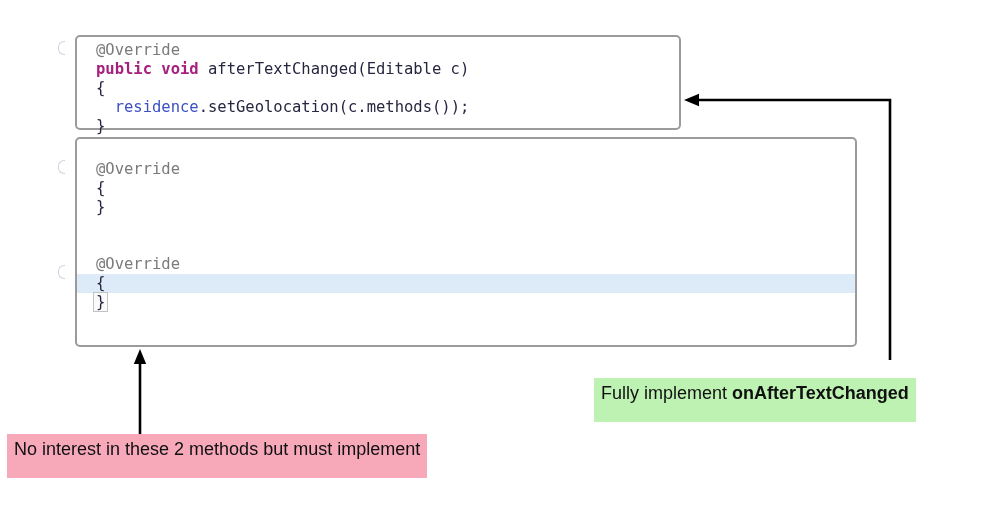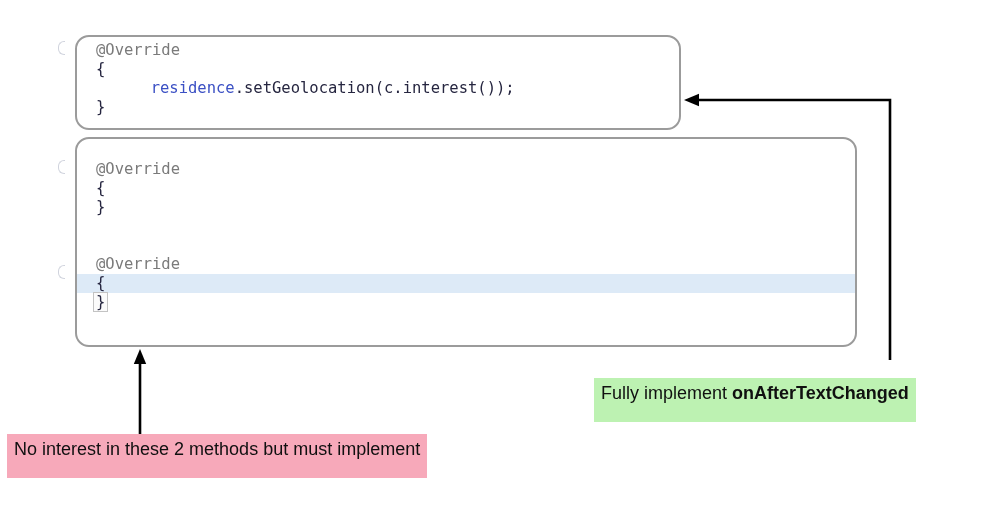--- a/index.html
+++ b/index.html
@@ -6,39 +6,39 @@
   body{
     width:982px;height:510px;position:relative;background:#ffffff;
     font-family:"Liberation Sans",sans-serif;overflow:hidden;
   }
   .stage{position:absolute;inset:0;}
 
   
   .code-box{
     position:absolute;
     border:2px solid var(--box-border,#9b9b9b);
-    border-radius:14px;
+    border-radius:5px;
     background:#ffffff;
     box-sizing:border-box;
   }
   #code-box-0{left:75px;top:35px;width:606px;height:95px;overflow:visible;}
   #code-box-1{left:75px;top:137px;width:782px;height:210px;overflow:visible;}
   #code-box-0 .code-lines{padding-top:4px;}
   #code-box-1 .code-lines{padding-top:21px;}
 
   .code-line{
     height:19px;line-height:19px;
     font-family:"DejaVu Sans Mono","Liberation Mono",monospace;
     font-size:15.5px;white-space:pre;padding-left:19px;
   }
   .code-line.highlight{background:var(--line-highlight,#ddeaf7);}
   .tok-annotation{color:var(--c-annotation,#7a7a7a);}
   .tok-keyword{color:var(--c-keyword,#a5217e);font-weight:bold;}
   .tok-plain{color:var(--c-plain,#262640);}
-  .tok-field{color:var(--c-field,#3b50c4);margin-left:36px;}
+  .tok-field{color:var(--c-field,#3b50c4);}
   .brace-box{
     border:1px solid #c3c3c3;background:#fbfbfb;
     padding:0 2px;margin-left:-3px;
   }
 
   
   .fold-arc{
     position:absolute;width:6px;height:12px;
     border-left:1.5px solid #aab0c2;
     border-top:1.5px solid #aab0c2;
@@ -60,22 +60,23 @@
   #pink-label{left:7px;top:434px;background:var(--pink-bg,#f7a9ba);}
 </style>
 </head>
 <body>
 
 <div class="stage">
 
   <div class="code-box" id="code-box-0">
     <div class="code-lines">
         <div class="code-line"><span class="tok-annotation">@Override</span></div>
+        <div class="code-line"><span class="tok-keyword">public void</span><span class="tok-plain"> afterTextChanged(Editable c)</span></div>
         <div class="code-line"><span class="tok-plain">{</span></div>
-        <div class="code-line"><span class="tok-plain">  </span><span class="tok-field">residence</span><span class="tok-plain">.setGeolocation(c.interest());</span></div>
+        <div class="code-line"><span class="tok-plain">  </span><span class="tok-field">residence</span><span class="tok-plain">.setGeolocation(c.methods());</span></div>
         <div class="code-line"><span class="tok-plain">}</span></div>
       </div>
   </div>
 
   <div class="code-box" id="code-box-1">
     <div class="code-lines">
         <div class="code-line"><span class="tok-annotation">@Override</span></div>
         <div class="code-line"><span class="tok-plain">{</span></div>
         <div class="code-line"><span class="tok-plain">}</span></div>
         <div class="code-line">&nbsp;</div>

